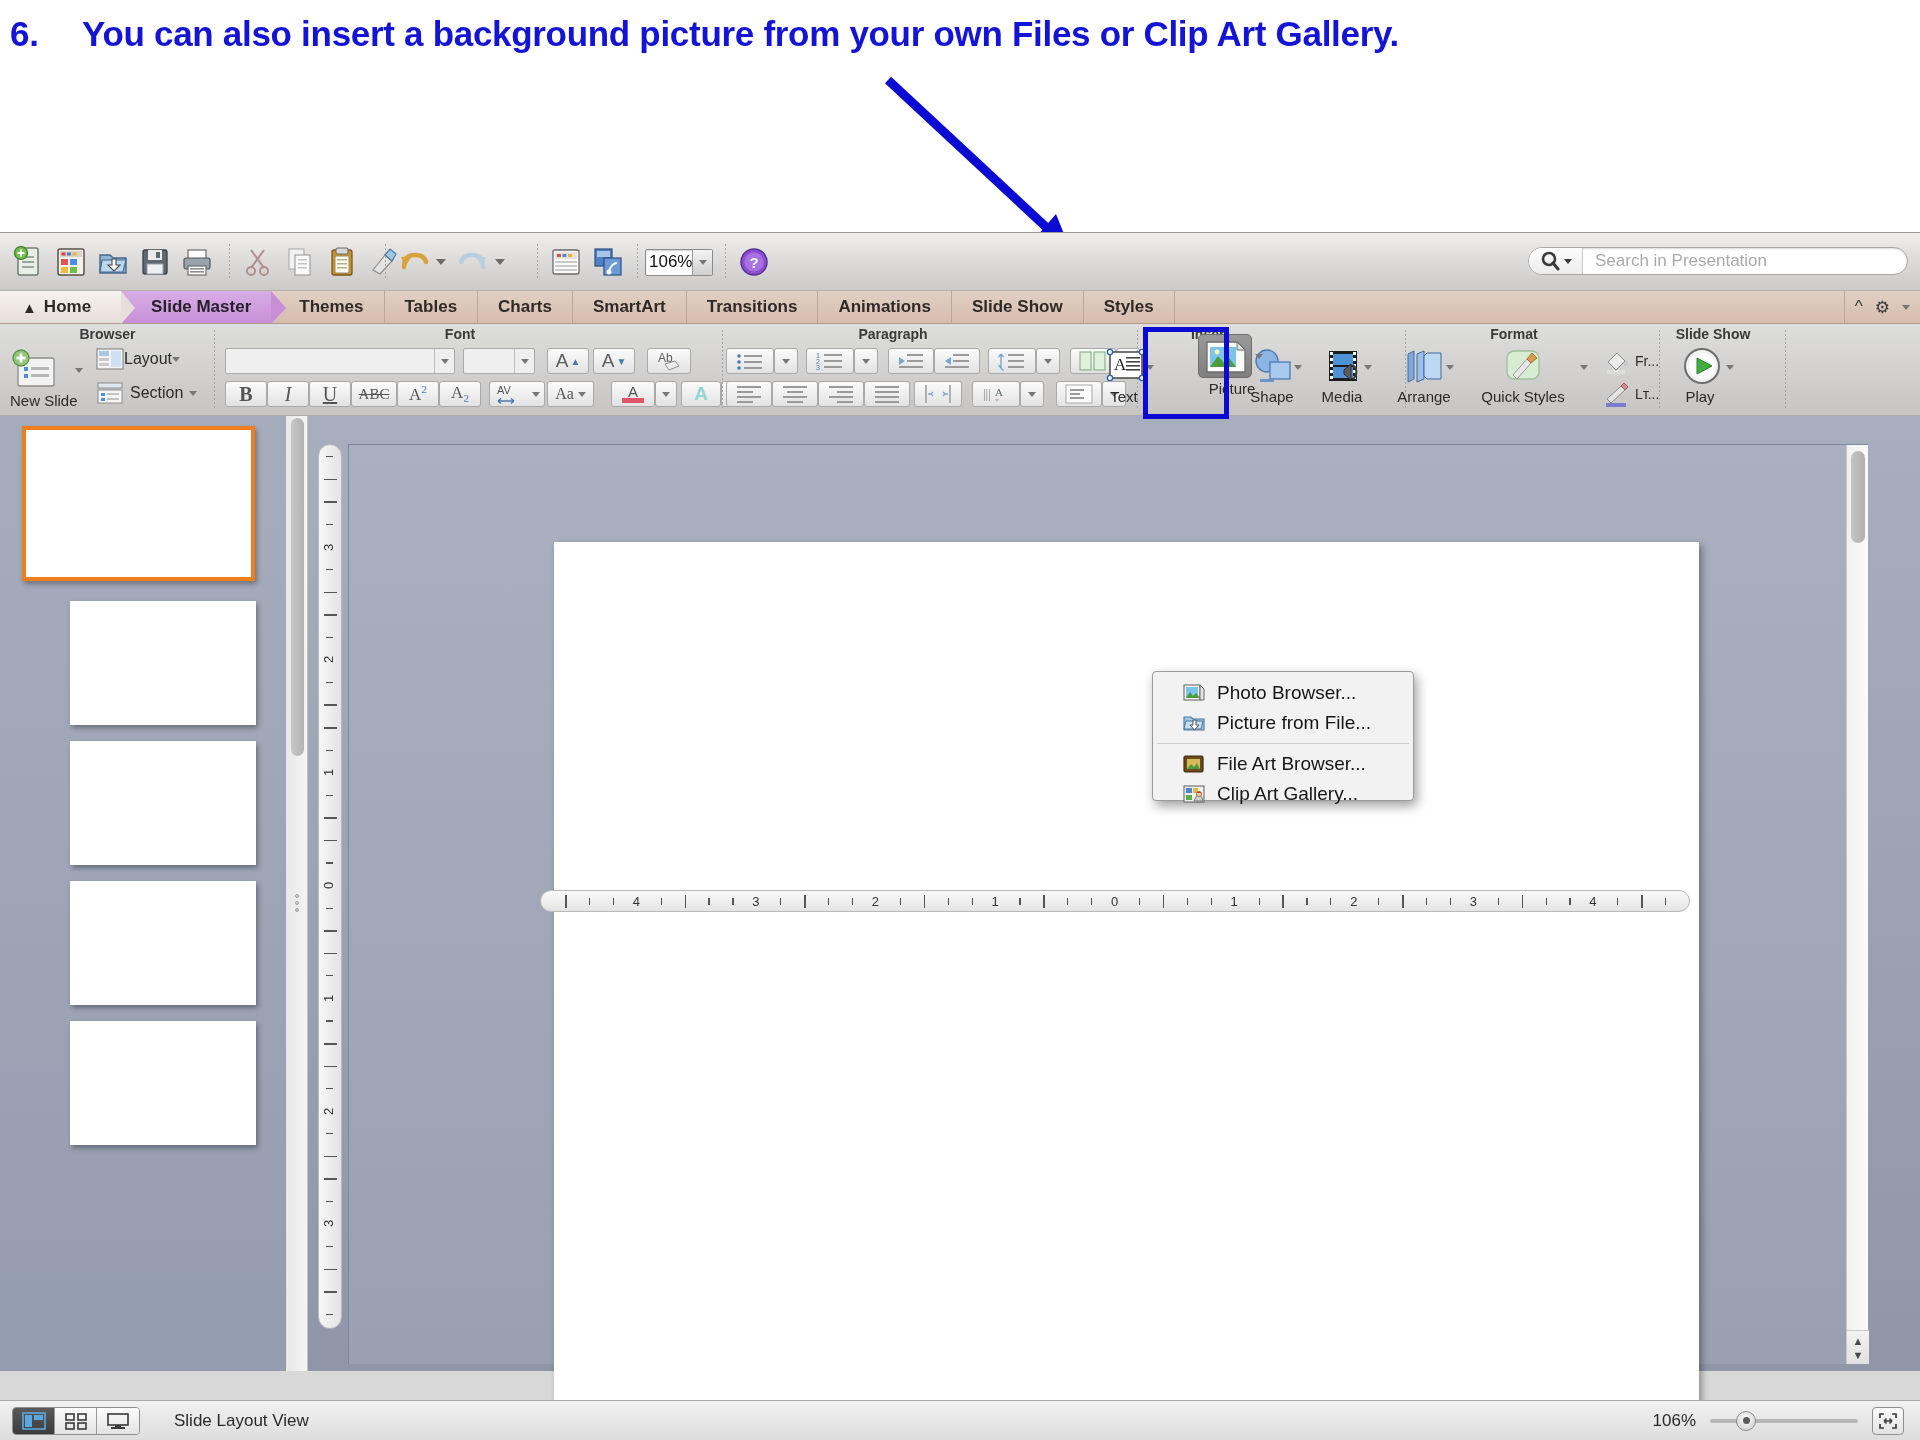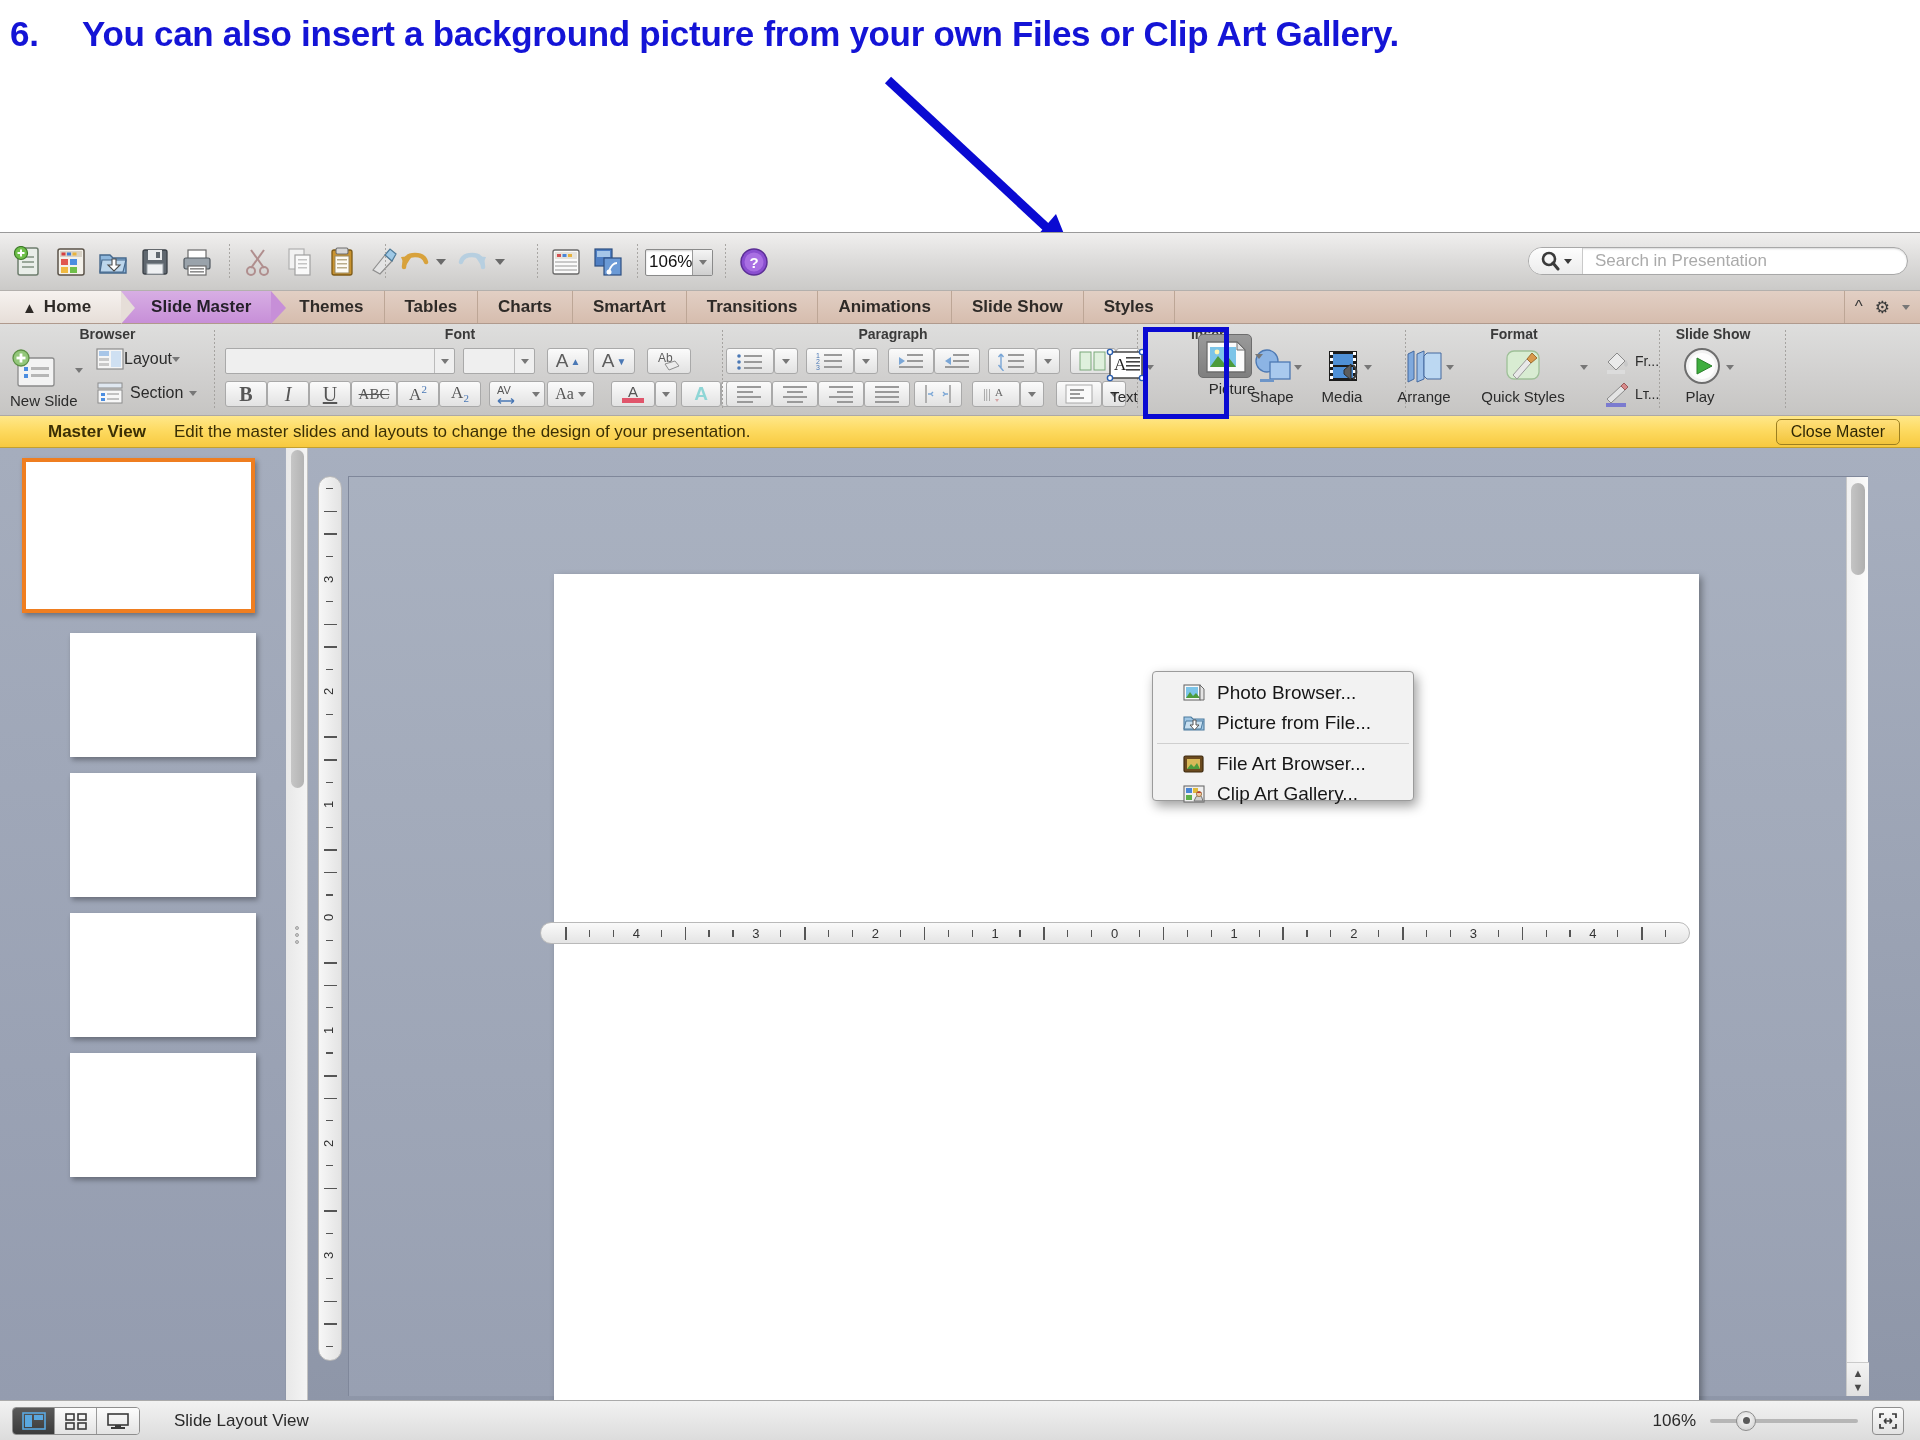--- a/index.html
+++ b/index.html
@@ -874,25 +874,20 @@
               </svg>
           </div>
           <div class="big-lbl">Play</div>
         </div>
         <span class="caret-sm" style="position:absolute;left:78px;top:22px;"></span>
       </div>
       <div class="rgroup-sep" style="right:-8px;"></div>
     </div>
   </div>
 
-  <div id="master-bar">
-    <div id="master-title">Master View</div>
-    <div id="master-desc">Edit the master slides and layouts to change the design of your presentation.</div>
-    <div id="close-master">Close Master</div>
-  </div>
 
   <div id="workspace">
 
     <div id="thumb-pane">
       <div class="thumb selected" style="left:22px;top:10px;width:233px;height:155px;"></div>
       <div class="thumb" style="left:70px;top:185px;width:186px;height:124px;"></div>
       <div class="thumb" style="left:70px;top:325px;width:186px;height:124px;"></div>
       <div class="thumb" style="left:70px;top:465px;width:186px;height:124px;"></div>
       <div class="thumb" style="left:70px;top:605px;width:186px;height:124px;"></div>
     </div>

